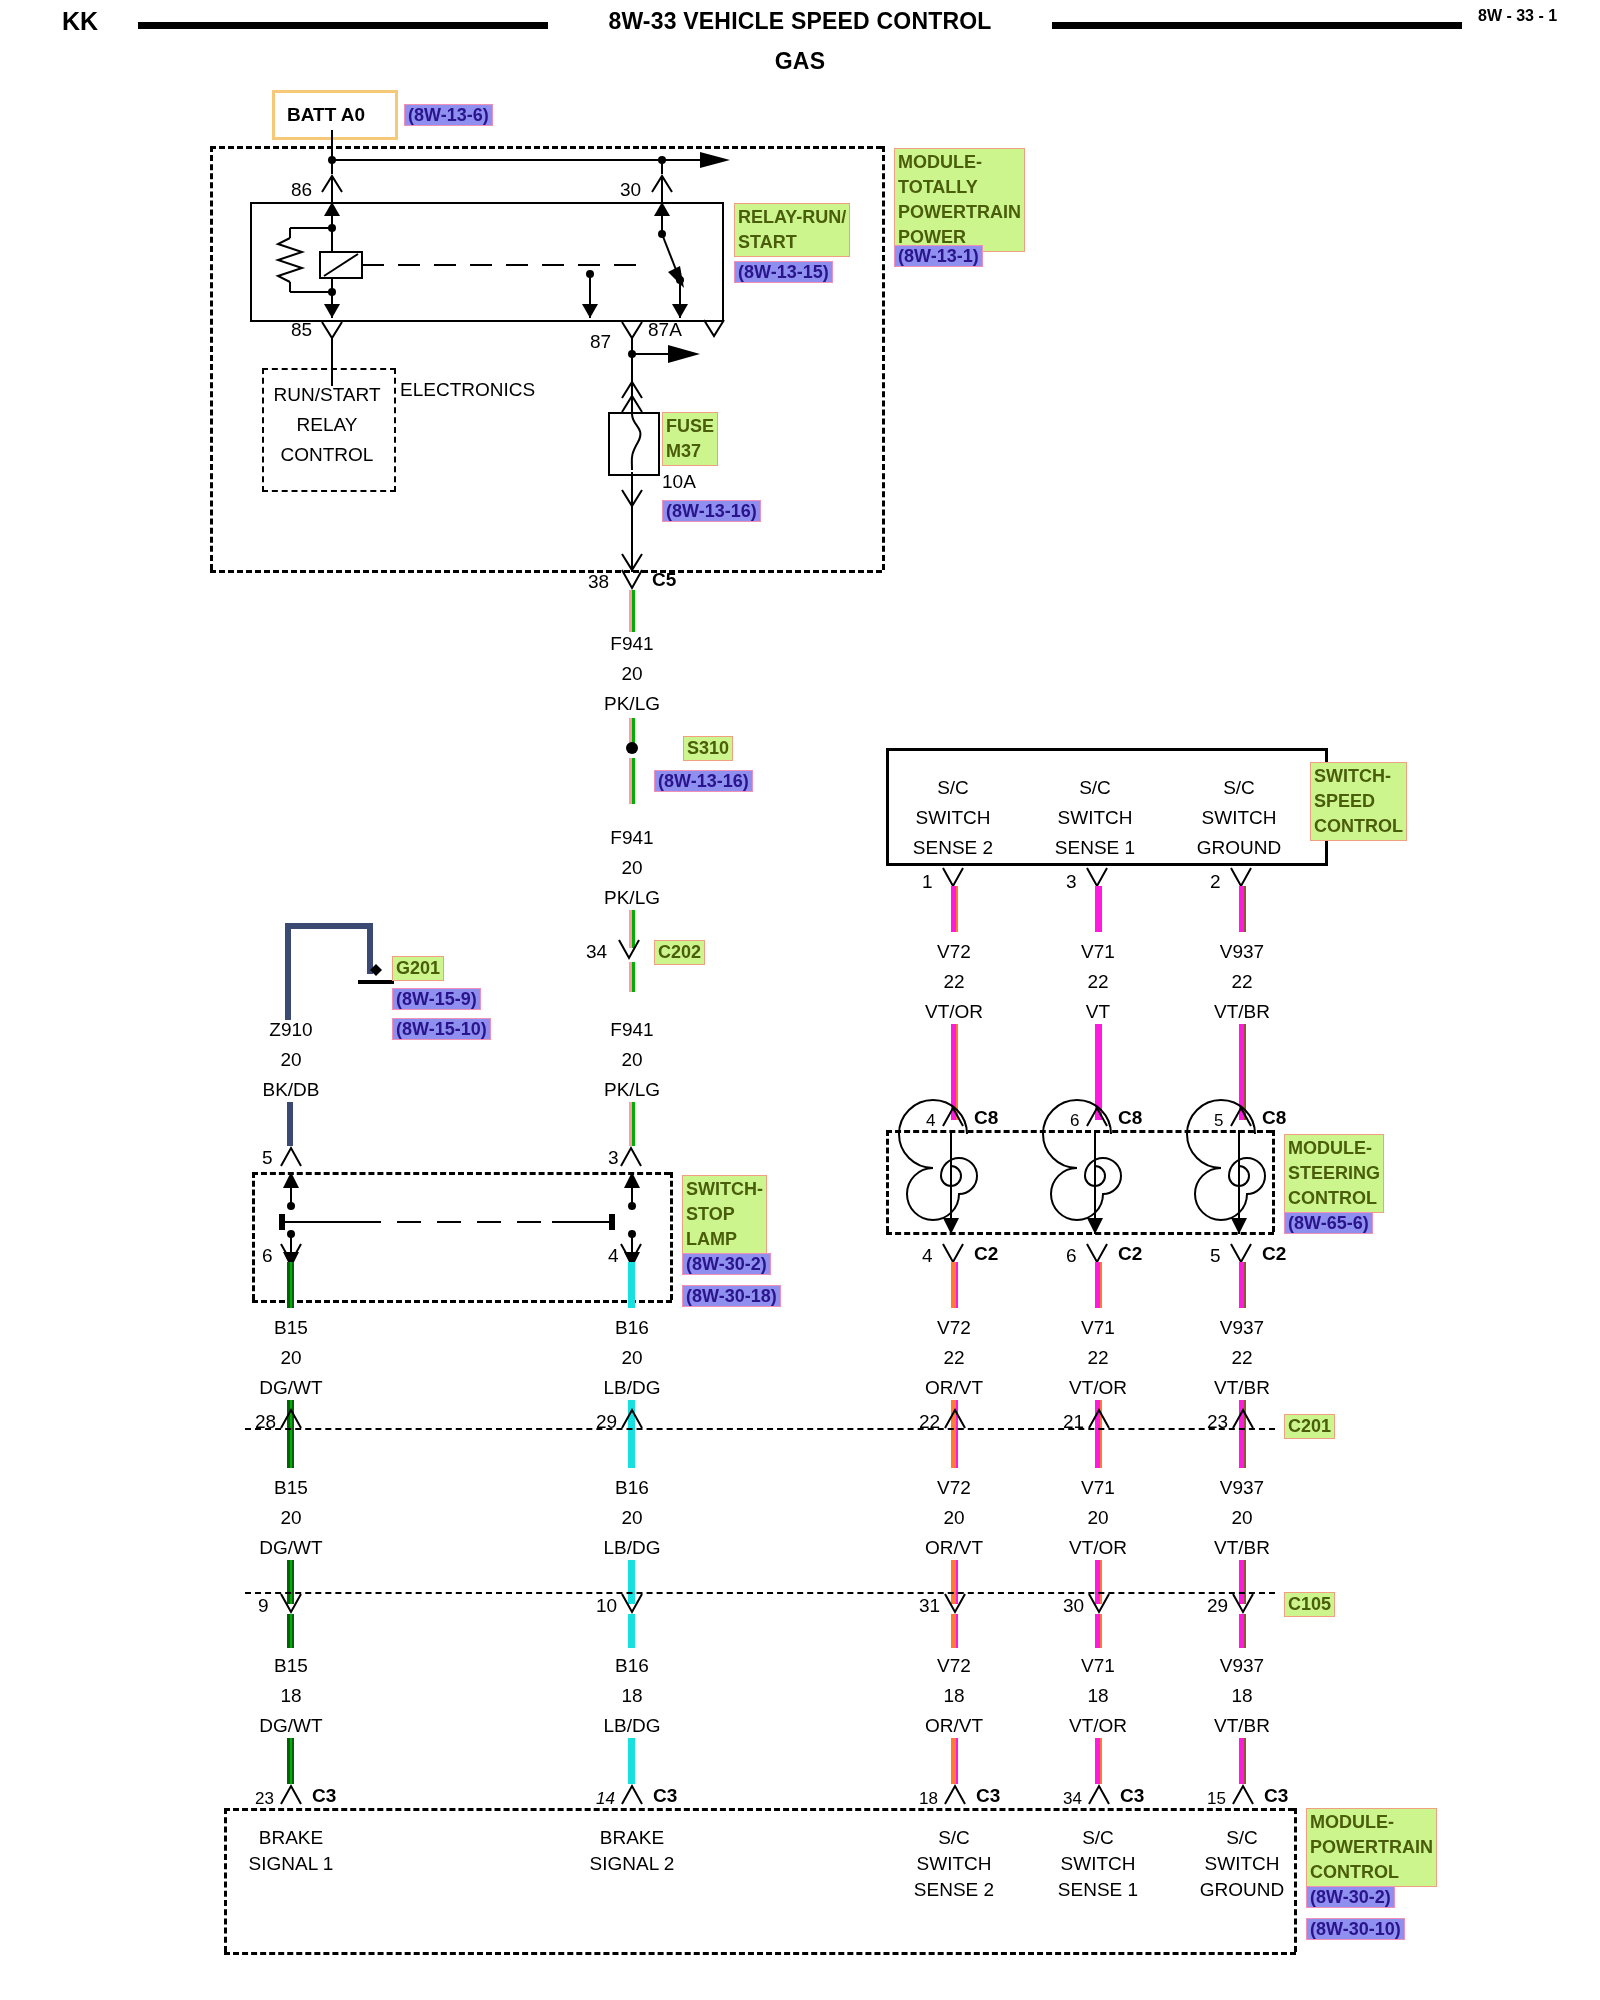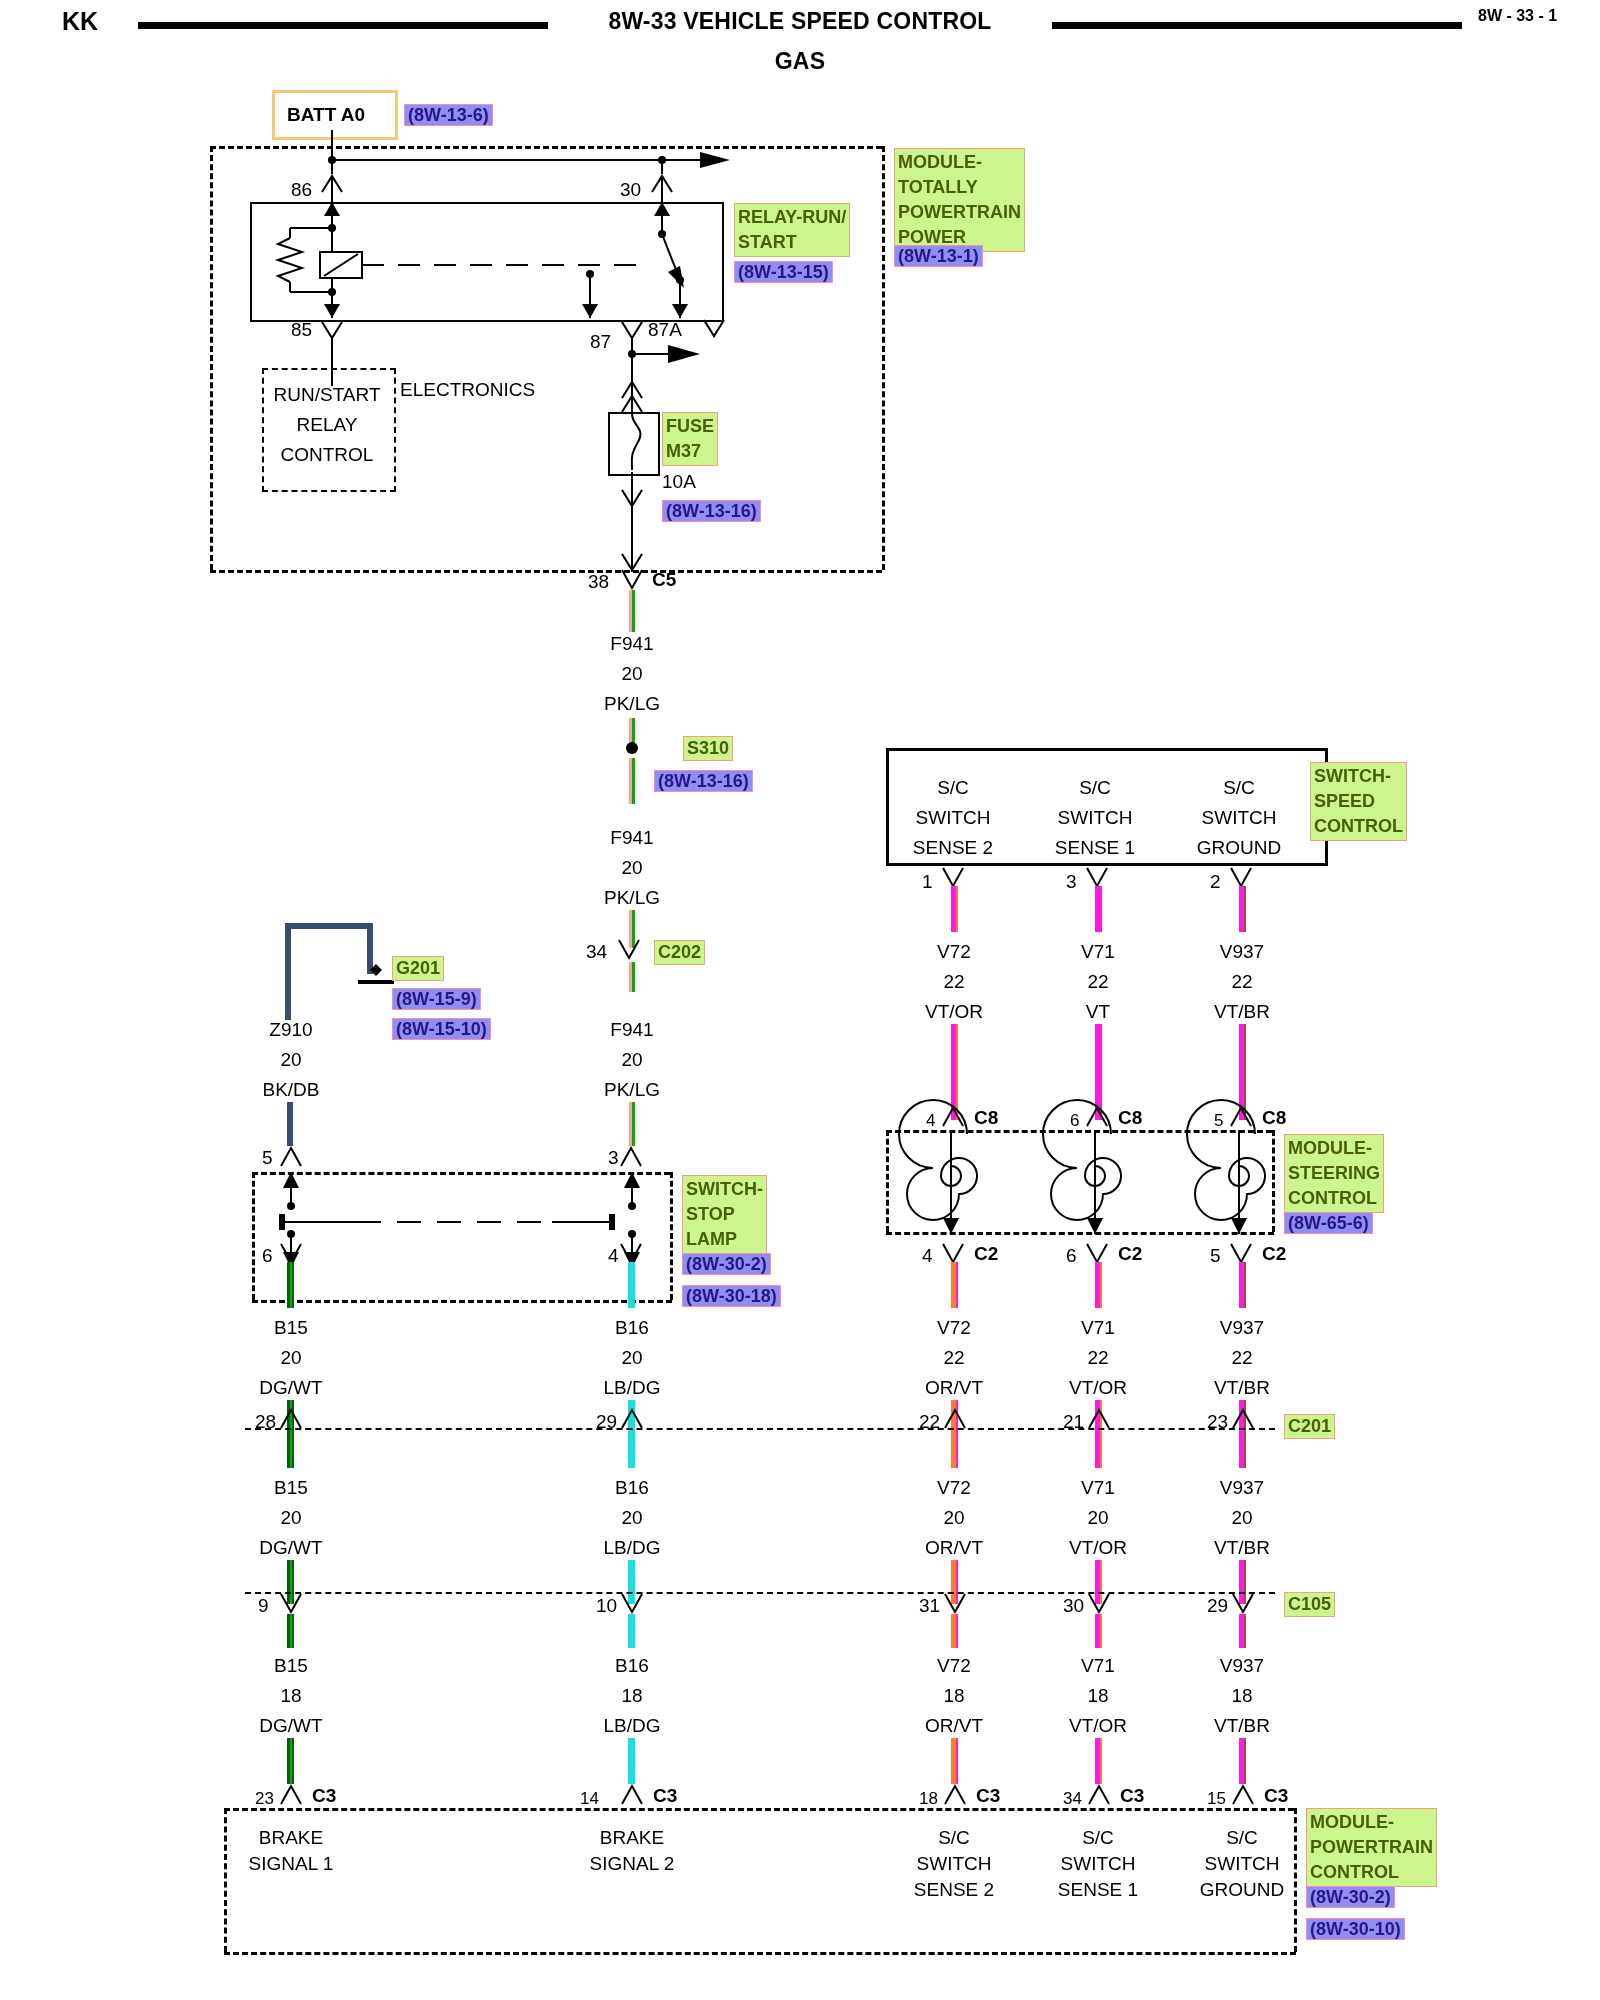--- a/index.html
+++ b/index.html
@@ -636,21 +636,21 @@
   <div class="wire" style="left:1239px;top:1738px;height:46px;">
     <i style="left:0px;background:#ff1ae0;width:5px;"></i>
       <i style="left:5px;background:#8a5a2a;width:2px;"></i>
   </div>
 
   <div class="abs txt" style="left:255px;top:1790px;font-size:17px;">23</div>
   <svg class="abs nolead" style="left:278px;top:1782px;" width="30" height="26">
       <polyline points="3,22 13,4 23,22" fill="none" stroke="#000" stroke-width="2"></polyline>
     </svg>
   <div class="abs txt bold" style="left:312px;top:1786px;">C3</div>
-  <div class="abs txt" style="left:580px;top:1790px;font-size:17px;">14</div>
+  <div class="abs txt" style="left:596px;top:1790px;font-size:17px;font-style:italic;">14</div>
   <svg class="abs nolead" style="left:619px;top:1782px;" width="30" height="26">
       <polyline points="3,22 13,4 23,22" fill="none" stroke="#000" stroke-width="2"></polyline>
     </svg>
   <div class="abs txt bold" style="left:653px;top:1786px;">C3</div>
   <div class="abs txt" style="left:919px;top:1790px;font-size:17px;">18</div>
   <svg class="abs nolead" style="left:942px;top:1782px;" width="30" height="26">
       <polyline points="3,22 13,4 23,22" fill="none" stroke="#000" stroke-width="2"></polyline>
     </svg>
   <div class="abs txt bold" style="left:976px;top:1786px;">C3</div>
   <div class="abs txt" style="left:1063px;top:1790px;font-size:17px;">34</div>

